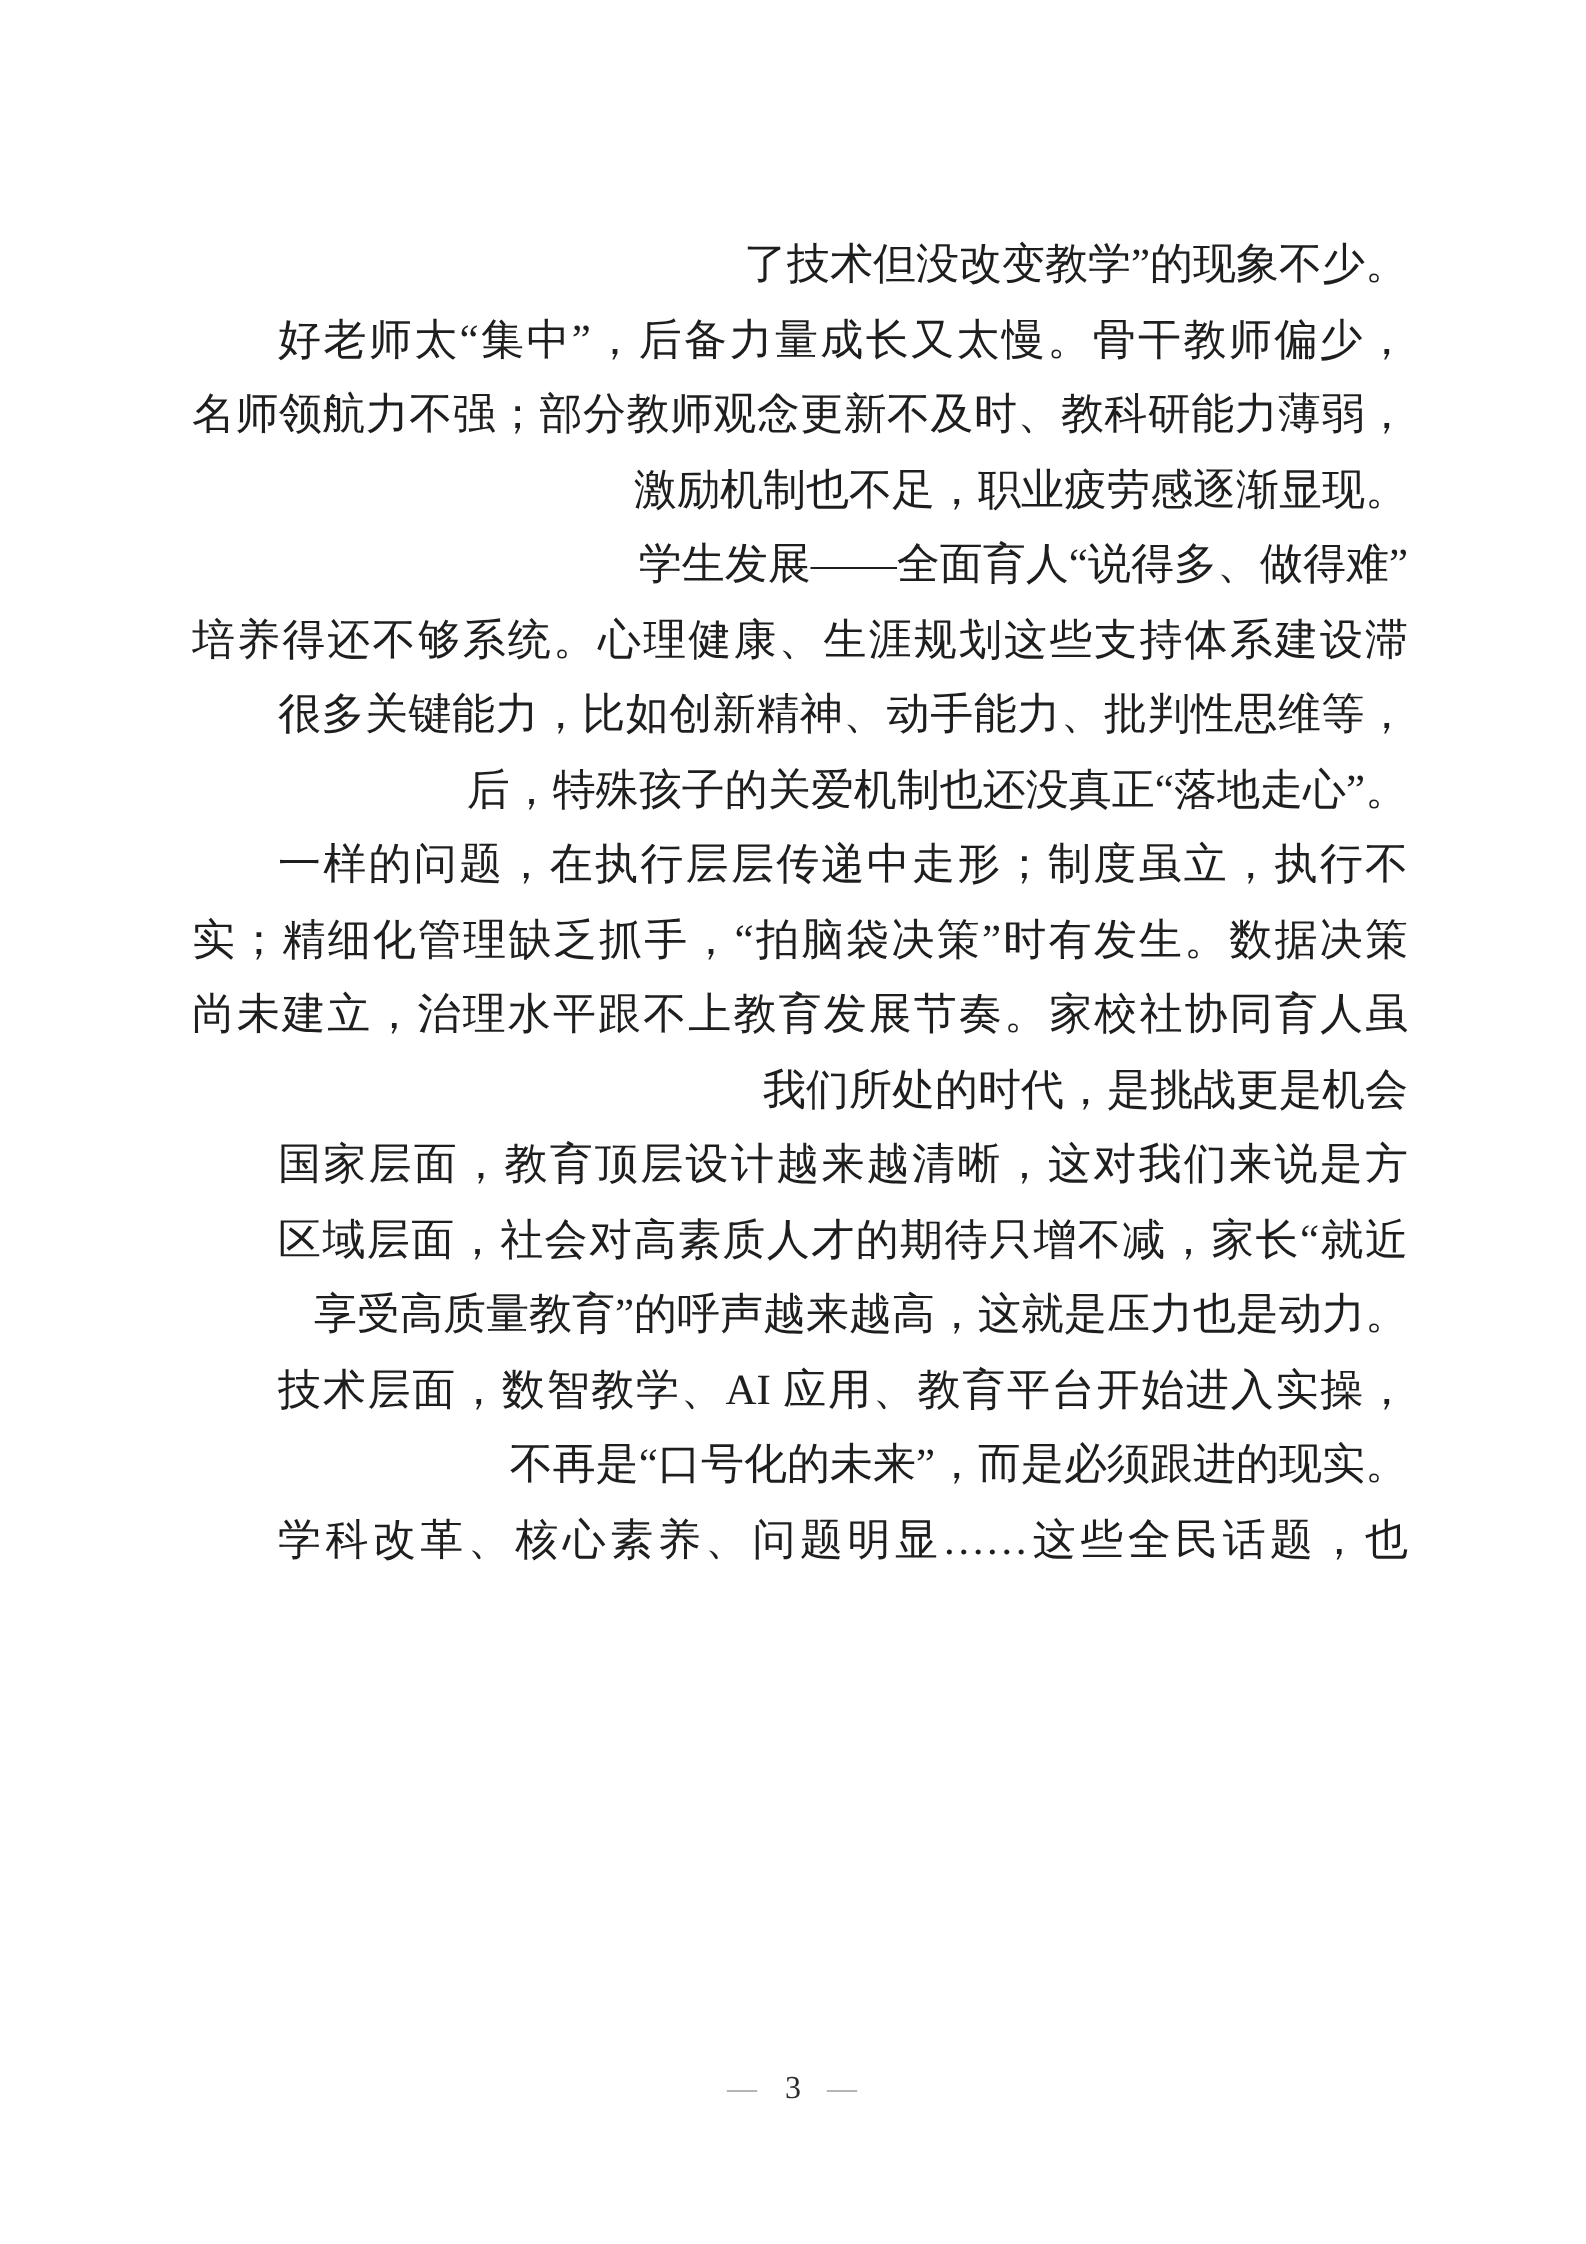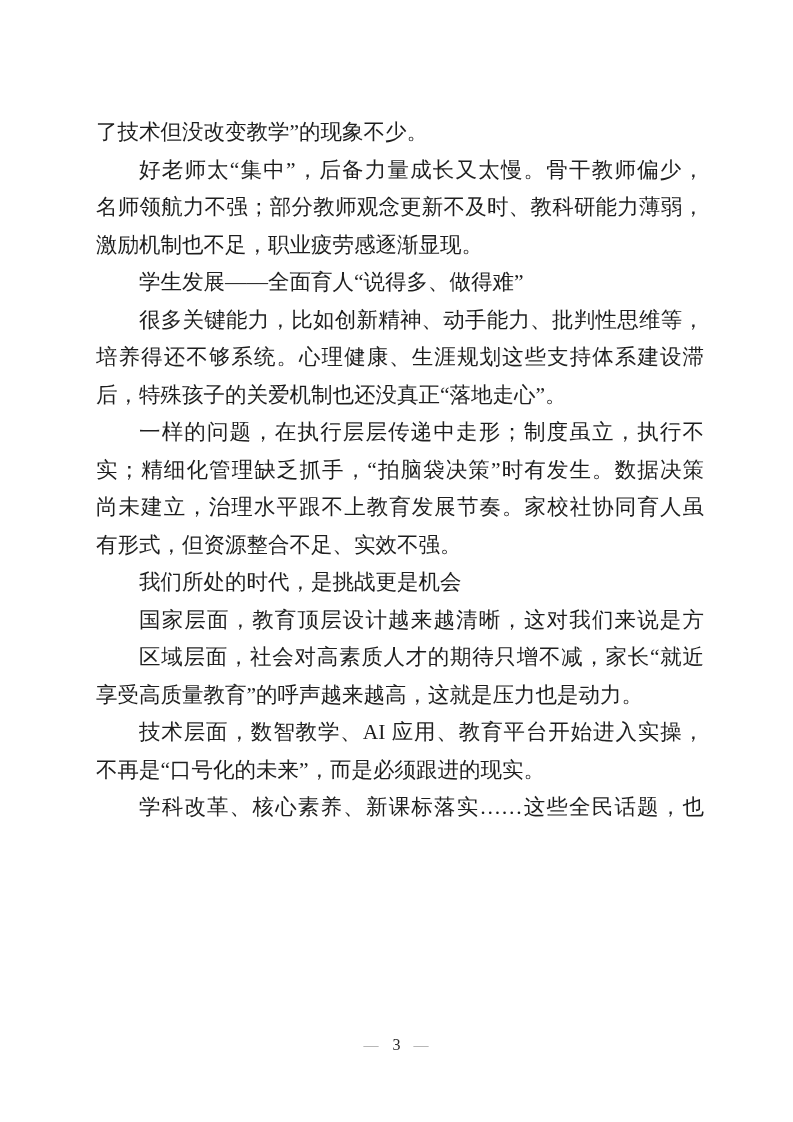--- a/index.html
+++ b/index.html
@@ -25,21 +25,21 @@
     left: 96px;
     top: 114px;
     width: 608px;
     font-size: 21.5px;
     line-height: 37.5px;
     font-weight: 400;
   }
   .line {
     height: 37.5px;
     overflow: hidden;
-    text-align: left;
+    text-align: right;
   }
   .line.justify {
     text-align: justify;
     text-align-last: justify;
     text-justify: inter-character;
   }
   .line.indent {
     text-indent: 2em;
   }
   .footer {
@@ -64,29 +64,28 @@
 </head>
 <body>
 
 <div class="page">
   <div class="content">
       <div class="line">了技术但没改变教学”的现象不少。</div>
       <div class="line indent justify">好老师太“集中”，后备力量成长又太慢。骨干教师偏少，</div>
       <div class="line justify">名师领航力不强；部分教师观念更新不及时、教科研能力薄弱，</div>
       <div class="line">激励机制也不足，职业疲劳感逐渐显现。</div>
       <div class="line indent">学生发展——全面育人“说得多、做得难”</div>
+      <div class="line justify">培养得还不够系统。心理健康、生涯规划这些支持体系建设滞</div>
       <div class="line indent justify">很多关键能力，比如创新精神、动手能力、批判性思维等，</div>
-      <div class="line justify">培养得还不够系统。心理健康、生涯规划这些支持体系建设滞</div>
       <div class="line">后，特殊孩子的关爱机制也还没真正“落地走心”。</div>
       <div class="line indent justify">一样的问题，在执行层层传递中走形；制度虽立，执行不</div>
       <div class="line justify">实；精细化管理缺乏抓手，“拍脑袋决策”时有发生。数据决策</div>
       <div class="line justify">尚未建立，治理水平跟不上教育发展节奏。家校社协同育人虽</div>
-      <div class="line">有形式，但资源整合不足、实效不强。</div>
       <div class="line indent">我们所处的时代，是挑战更是机会</div>
       <div class="line indent justify">国家层面，教育顶层设计越来越清晰，这对我们来说是方</div>
       <div class="line indent justify">区域层面，社会对高素质人才的期待只增不减，家长“就近</div>
       <div class="line">享受高质量教育”的呼声越来越高，这就是压力也是动力。</div>
       <div class="line indent justify">技术层面，数智教学、AI 应用、教育平台开始进入实操，</div>
       <div class="line">不再是“口号化的未来”，而是必须跟进的现实。</div>
-      <div class="line indent justify">学科改革、核心素养、新课标落实……这些全民话题，也</div>
+      <div class="line indent justify">学科改革、核心素养、问题明显……这些全民话题，也</div>
     </div>
   <div class="footer"><span class="dash">—</span><span class="pagenum">3</span><span class="dash">—</span></div>
 </div>
 
 </body></html>

